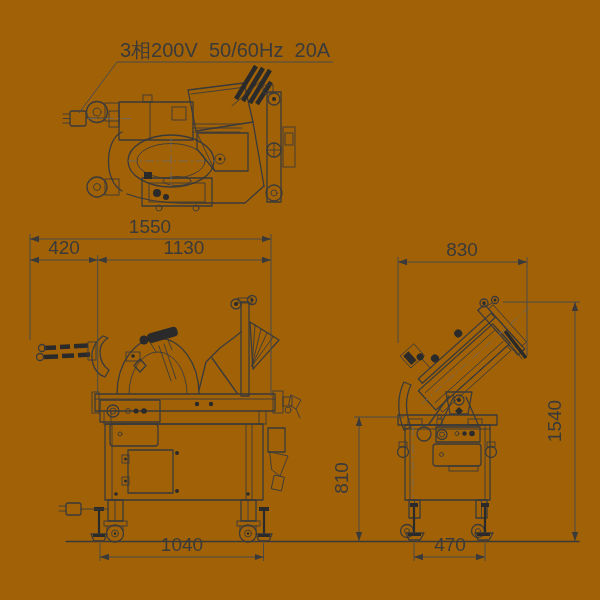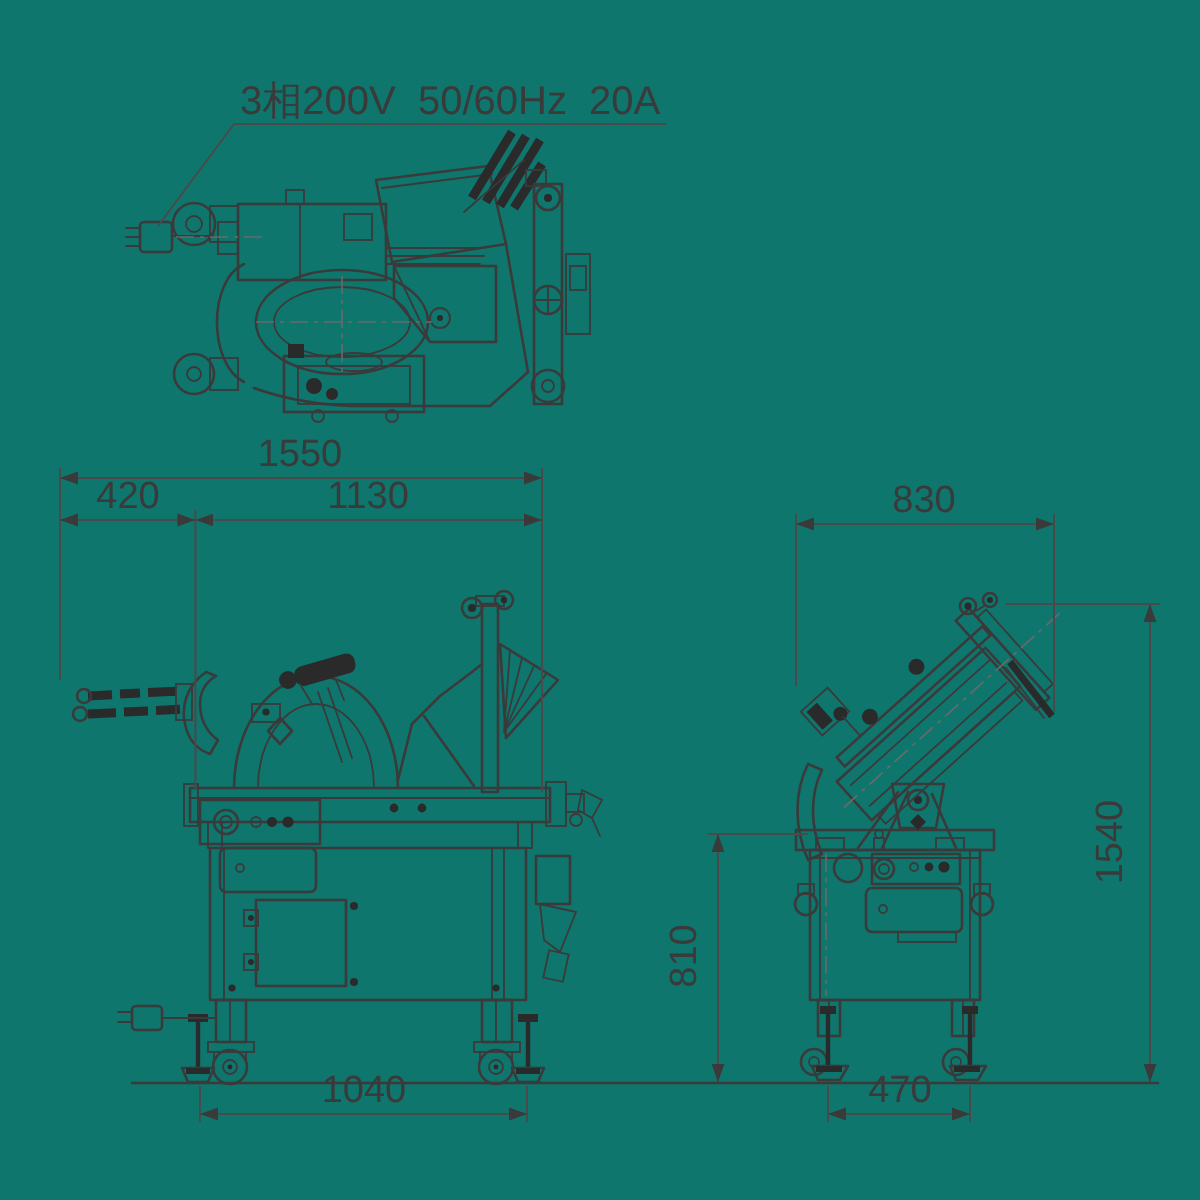--- a/index.html
+++ b/index.html
@@ -1,16 +1,16 @@
 <!DOCTYPE html>
 <html><head>
 <meta charset="utf-8">
 <style>
   html,body{margin:0;padding:0;background:#ffffff;}
-  .stage{width:600px;height:600px;background:#0f766e;position:relative;overflow:hidden;
+  .stage{width:600px;height:600px;background:#a16207;position:relative;overflow:hidden;
          font-family:"Liberation Sans", sans-serif;}
   svg{display:block;}
   .ln{stroke:#3a3a3a;stroke-width:1.3;fill:none;stroke-linecap:round;stroke-linejoin:round;}
   .fine{stroke:#3a3a3a;stroke-width:0.9;fill:none;stroke-linecap:round;}
   .dark{fill:#2a2a2a;stroke:none;}
   .darkline{stroke:#2a2a2a;fill:none;}
   .dim{stroke:#4a4a4a;stroke-width:1;fill:none;}
   .dimtxt{fill:#3a3a3a;font-family:"Liberation Sans", sans-serif;font-size:19px;}
   .spectxt{fill:#3a3a3a;font-family:"Liberation Sans", sans-serif;font-size:20px;white-space:pre;}
   .cl{stroke:#6a6a6a;stroke-width:0.8;fill:none;stroke-dasharray:9 3 2 3;}

